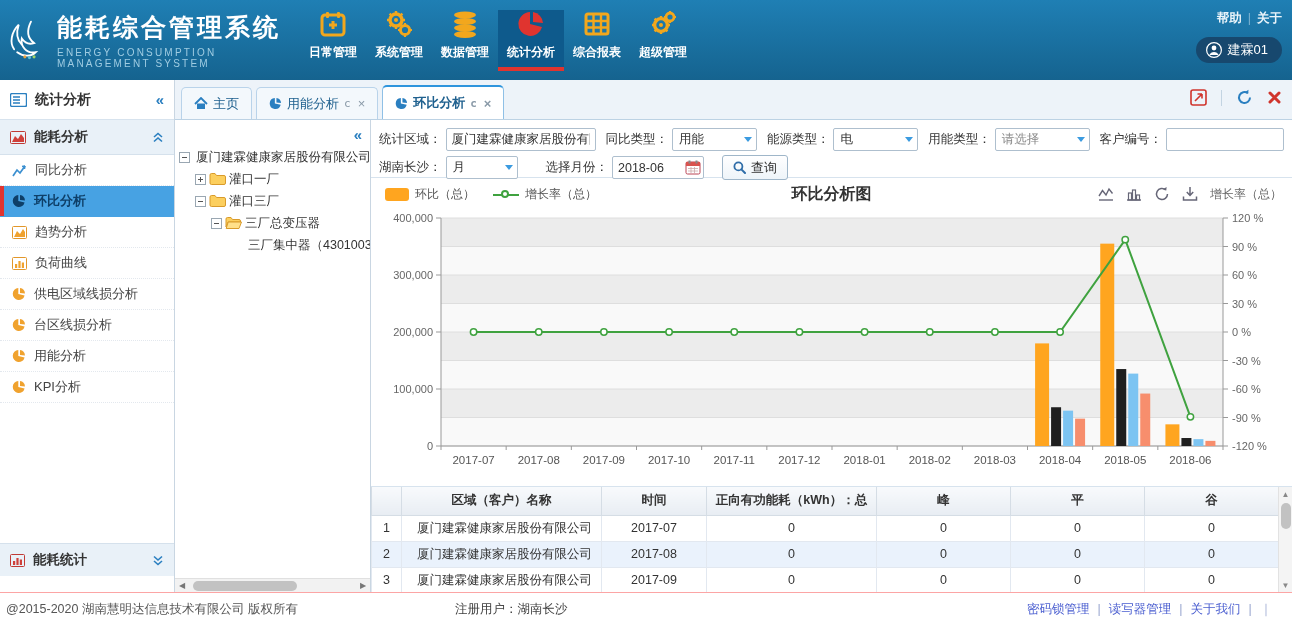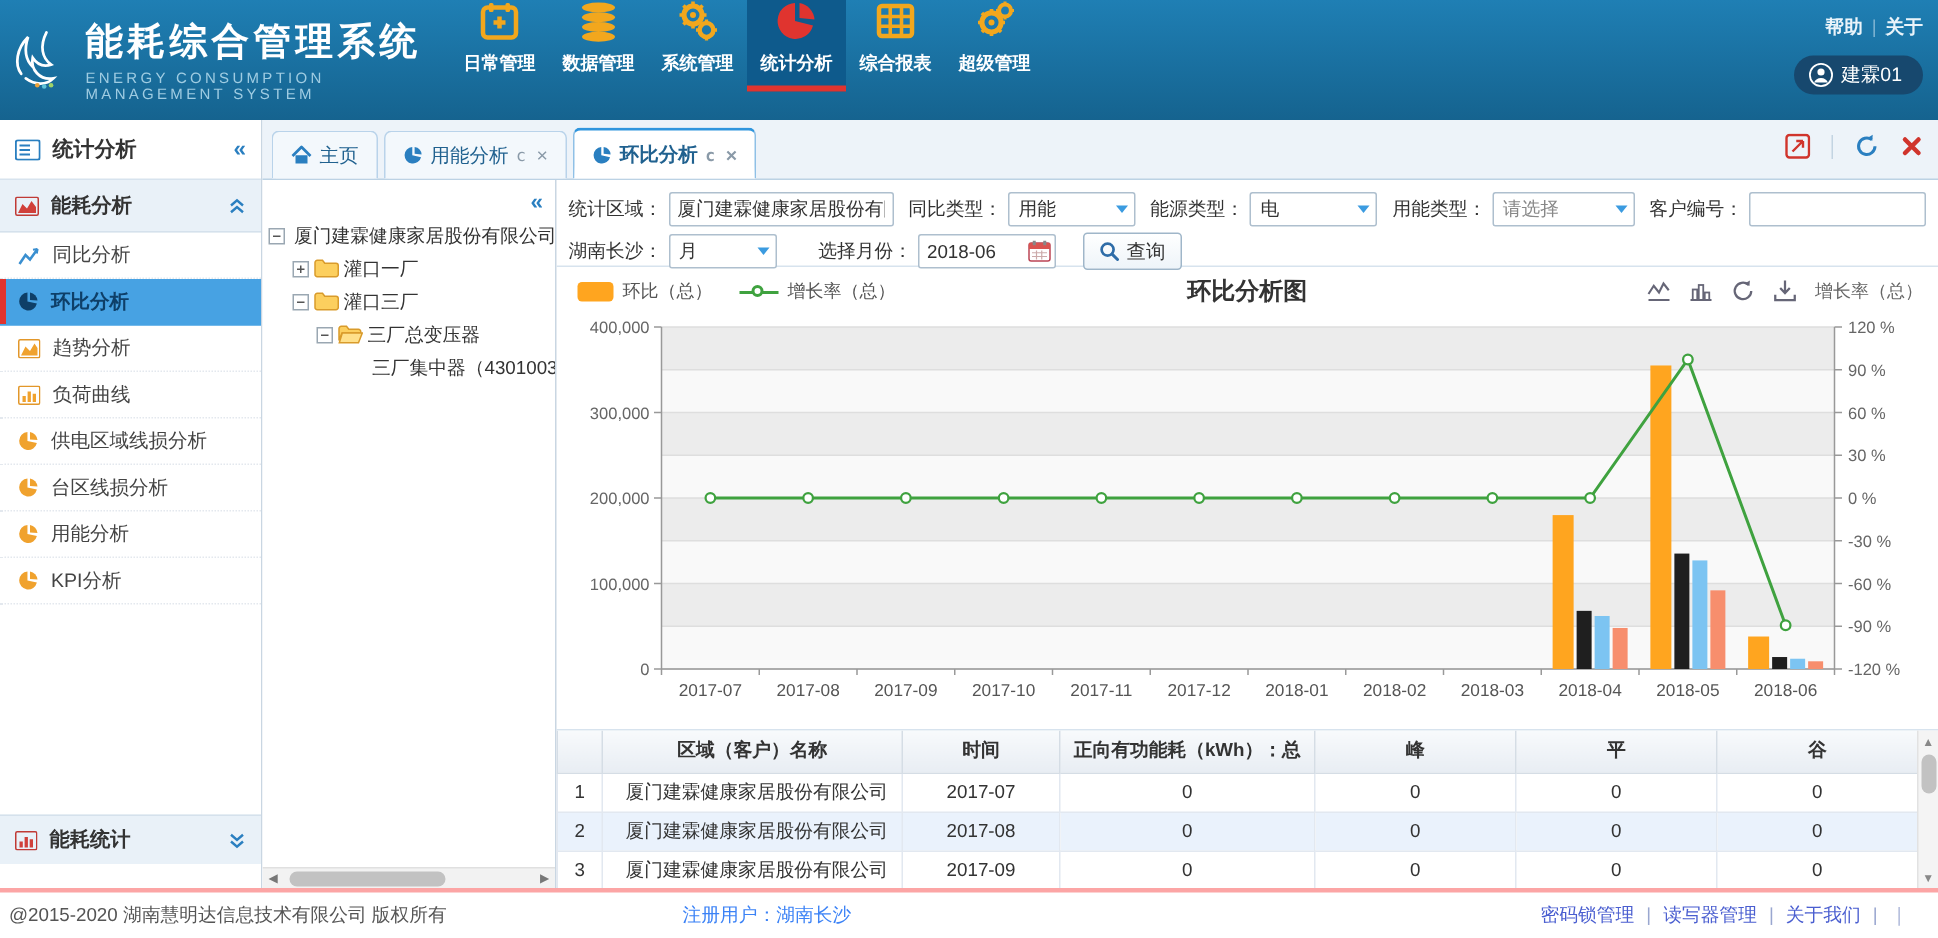--- a/index.html
+++ b/index.html
@@ -5,21 +5,21 @@
   * { margin:0; padding:0; box-sizing:border-box; }
   html,body { width:1292px; height:625px; font-family:"Liberation Sans","DejaVu Sans",sans-serif; background:#fff; overflow:hidden; }
   .app { width:1292px; height:625px; display:flex; flex-direction:column; }
 
   
   header { height:80px; background:linear-gradient(#1f7fb4,#15638f); display:flex; align-items:stretch; position:relative; flex:0 0 80px; }
   .logo-wrap { display:flex; align-items:center; padding-left:8px; width:300px; }
   .logo-swan { width:64px; height:64px; }
   .logo-text .cn { color:#fff; font-size:25px; font-weight:bold; letter-spacing:3px; }
   .logo-text .en { color:#9fcce2; font-size:10px; letter-spacing:2.2px; margin-top:3px; }
-  .top-menu { display:flex; align-items:flex-start; }
+  .top-menu { display:flex; align-items:center; }
   .menu-item { width:66px; display:flex; flex-direction:column; align-items:center; justify-content:flex-end; padding-bottom:10px; cursor:pointer; position:relative; }
   .menu-item svg { margin-bottom:6px; }
   .menu-item .mlabel { color:#fff; font-size:12px; font-weight:bold; white-space:nowrap; }
   .menu-item.active { background:#0e5a8c; }
   .menu-item.active::after { content:""; position:absolute; left:0; right:0; bottom:0; height:4px; background:#e0342f; }
   .header-right { position:absolute; right:10px; top:10px; text-align:right; }
   .hr-links { color:#eaf4fa; font-size:12.5px; font-weight:bold; }
   .hr-links .sep { color:#7fb4d2; margin:0 6px; font-weight:normal; }
   .hr-links span.lnk { cursor:pointer; }
   .user-pill { margin-top:10px; display:inline-flex; align-items:center; gap:6px; background:#17486e; border-radius:14px; padding:4px 14px 4px 10px; color:#fff; font-size:13px; cursor:pointer; }
@@ -105,23 +105,23 @@
   td.cell-name { text-align:left; padding-left:6px; }
   .col-no { width:30px; } .col-name { width:200px; } .col-time { width:105px; }
   .col-total { width:170px; } .col-p { width:134px; }
   .vscroll { position:absolute; top:0; right:0; bottom:0; width:14px; background:#f4f4f4; border-left:1px solid #e2e2e2; display:flex; flex-direction:column; }
   .vs-arrow { height:14px; font-size:8px; color:#888; display:flex; align-items:center; justify-content:center; cursor:pointer; }
   .vs-track { flex:1; position:relative; }
   .vs-thumb { position:absolute; top:2px; left:2px; width:10px; height:26px; background:#c2c2c2; border-radius:5px; cursor:pointer; }
   .vs-bottom { margin-top:auto; }
 
   
-  footer { height:33px; flex:0 0 33px; border-top:3px solid #fca5a5; background:#fff; position:relative; display:flex; align-items:center; font-size:12.5px; }
+  footer { height:33px; flex:0 0 33px; border-top:1px solid #fca5a5; background:#fff; position:relative; display:flex; align-items:center; font-size:12.5px; }
   .ft-copy { color:#555; padding-left:6px; }
-  .ft-reg { position:absolute; left:455px; color:#3b82f6; }
+  .ft-reg { position:absolute; left:455px; color:#404040; }
   .ft-links { margin-left:auto; padding-right:20px; color:#4a5ed0; display:flex; align-items:center; gap:8px; }
   .ft-links .flnk { cursor:pointer; }
   .ft-links .fsep { color:#9aa7d0; }
 </style>
 </head>
 <body>
 
 <div class="app">
 
   <header>
@@ -144,37 +144,37 @@
         <svg width="28" height="28" viewBox="0 0 28 28">
             <rect x="3" y="5" width="22" height="20" rx="3" fill="none" stroke="#f2a71d" stroke-width="3"></rect>
             <rect x="7" y="2" width="3" height="6" rx="1" fill="#f2a71d"></rect>
             <rect x="18" y="2" width="3" height="6" rx="1" fill="#f2a71d"></rect>
             <path d="M14 11 v8 M10 15 h8" stroke="#f2a71d" stroke-width="3"></path>
           </svg>
         <span class="mlabel">日常管理</span>
       </div>
       <div class="menu-item">
         <svg width="28" height="28" viewBox="0 0 28 28">
+            <circle cx="11" cy="10" r="6" fill="none" stroke="#f2a71d" stroke-width="3.4"></circle>
+            <circle cx="11" cy="10" r="2" fill="#f2a71d"></circle>
+            <path d="M11 1 v4 M11 15 v4 M2 10 h4 M16 10 h4 M4.6 3.6 l2.8 2.8 M14.6 13.6 l2.8 2.8 M17.4 3.6 l-2.8 2.8 M7.4 13.6 l-2.8 2.8" stroke="#f2a71d" stroke-width="2.4"></path>
+            <circle cx="20" cy="20" r="4.6" fill="none" stroke="#f2a71d" stroke-width="3"></circle>
+            <path d="M20 13 v3 M20 24 v3 M13 20 h3 M24 20 h3" stroke="#f2a71d" stroke-width="2.2"></path>
+          </svg>
+        <span class="mlabel">系统管理</span>
+      </div>
+      <div class="menu-item">
+        <svg width="28" height="28" viewBox="0 0 28 28">
             <ellipse cx="14" cy="5" rx="11" ry="3.4" fill="#f2a71d"></ellipse>
             <path d="M3 5 v6 a11 3.4 0 0 0 22 0 v-6" fill="#f2a71d" opacity="0"></path>
             <ellipse cx="14" cy="11.5" rx="11" ry="3.4" fill="#f2a71d"></ellipse>
             <ellipse cx="14" cy="18" rx="11" ry="3.4" fill="#f2a71d"></ellipse>
             <ellipse cx="14" cy="24.5" rx="11" ry="3.4" fill="#f2a71d"></ellipse>
           </svg>
         <span class="mlabel">数据管理</span>
-      </div>
-      <div class="menu-item">
-        <svg width="28" height="28" viewBox="0 0 28 28">
-            <circle cx="11" cy="10" r="6" fill="none" stroke="#f2a71d" stroke-width="3.4"></circle>
-            <circle cx="11" cy="10" r="2" fill="#f2a71d"></circle>
-            <path d="M11 1 v4 M11 15 v4 M2 10 h4 M16 10 h4 M4.6 3.6 l2.8 2.8 M14.6 13.6 l2.8 2.8 M17.4 3.6 l-2.8 2.8 M7.4 13.6 l-2.8 2.8" stroke="#f2a71d" stroke-width="2.4"></path>
-            <circle cx="20" cy="20" r="4.6" fill="none" stroke="#f2a71d" stroke-width="3"></circle>
-            <path d="M20 13 v3 M20 24 v3 M13 20 h3 M24 20 h3" stroke="#f2a71d" stroke-width="2.2"></path>
-          </svg>
-        <span class="mlabel">系统管理</span>
       </div>
       <div class="menu-item active">
         <svg width="28" height="28" viewBox="0 0 28 28">
             <path d="M13 2 A12 12 0 1 0 25 17 L13 14 Z" fill="#e0342f"></path>
             <path d="M16 2 A12 12 0 0 1 26 13 L16 12 Z" fill="#e0342f"></path>
           </svg>
         <span class="mlabel">统计分析</span>
       </div>
       <div class="menu-item">
         <svg width="28" height="28" viewBox="0 0 28 28">

